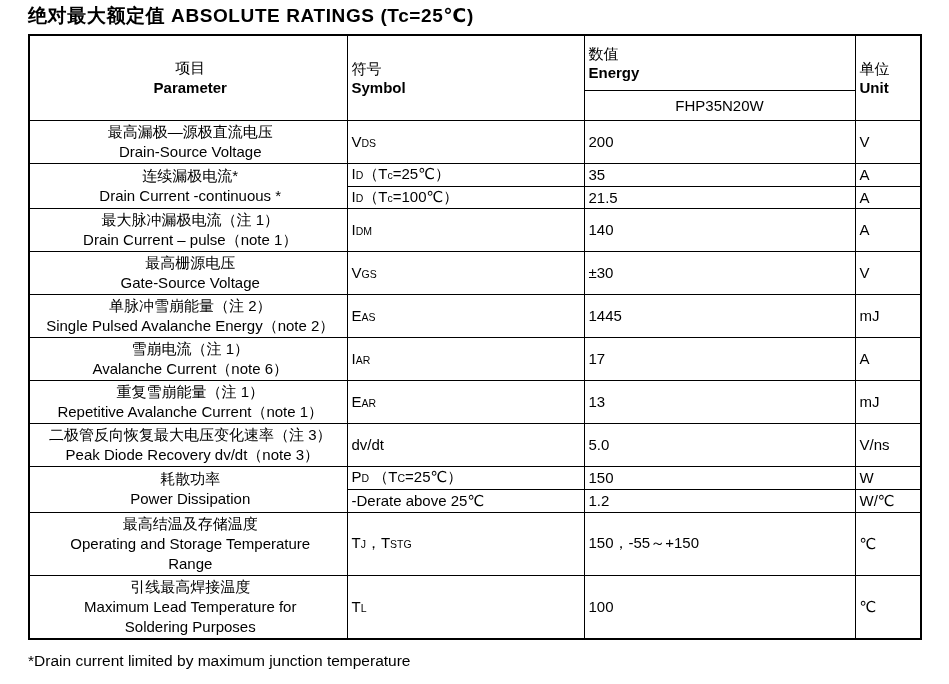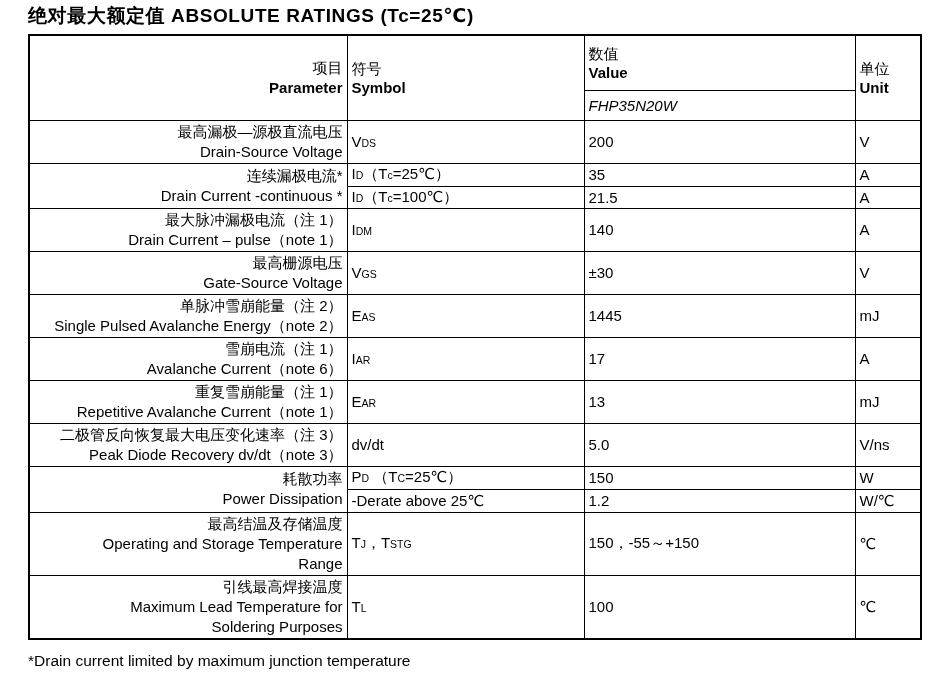--- a/index.html
+++ b/index.html
@@ -28,26 +28,26 @@
     border: 2.5px solid #000;
   }
   table.ratings td, table.ratings th {
     border: 1.5px solid #000;
     font-size: 15px;
     font-weight: normal;
     vertical-align: middle;
     padding: 1px 4px;
     overflow: hidden;
   }
-  .c-param { text-align: right; padding-left: 8px !important; line-height: 20px; }
+  .c-param { text-align: center; padding-left: 8px !important; line-height: 20px; }
   .c-sym, .c-val, .c-unit { text-align: left; }
   .zh { display: block; white-space: pre-wrap; }
   .en { display: block; white-space: pre-wrap; }
   th .en, .bold { font-weight: bold; }
-  .part-no { font-weight: bold; text-align: left; font-style: italic; }
+  .part-no { font-weight: bold; text-align: center; }
   .ss { font-size: 10.5px; }  
 
   .footnote-zh { font-size: 16px; margin: 8px 0 0 0; }
   .footnote-en { font-size: 15.5px; margin: 12px 0 0 0; }
 </style>
 </head>
 <body>
 
 <div class="page">
 
@@ -66,21 +66,21 @@
       <th class="c-param" rowspan="2">
         <span class="zh">项目</span>
         <span class="en">Parameter</span>
       </th>
       <th class="c-sym" rowspan="2">
         <span class="zh">符号</span>
         <span class="en">Symbol</span>
       </th>
       <th class="c-val">
         <span class="zh">数值</span>
-        <span class="en">Value</span>
+        <span class="en">Energy</span>
       </th>
       <th class="c-unit" rowspan="2">
         <span class="zh">单位</span>
         <span class="en">Unit</span>
       </th>
     </tr>
     <tr style="height:30px">
       <th class="part-no">FHP35N20W</th>
     </tr>
 

